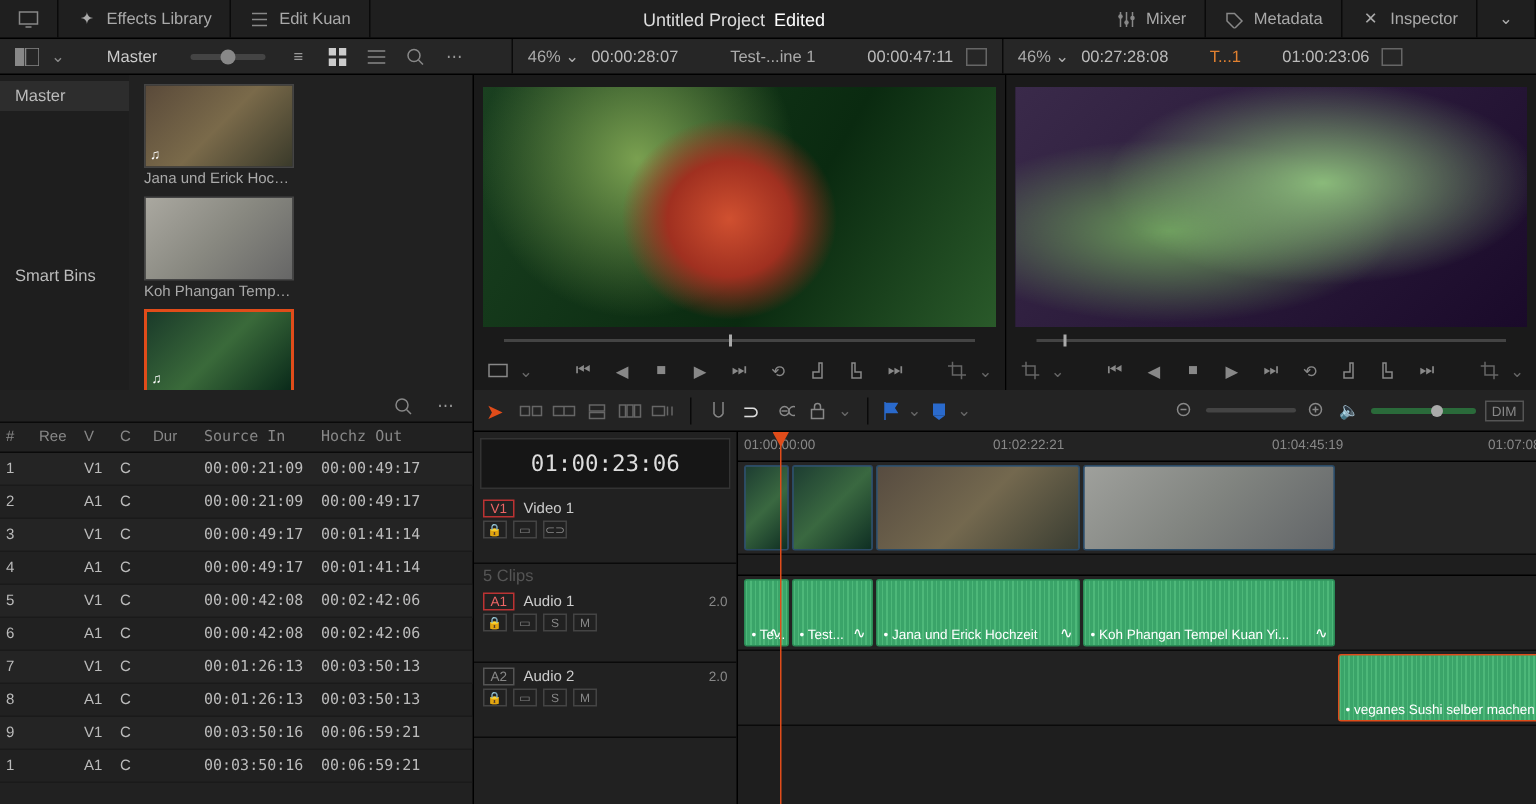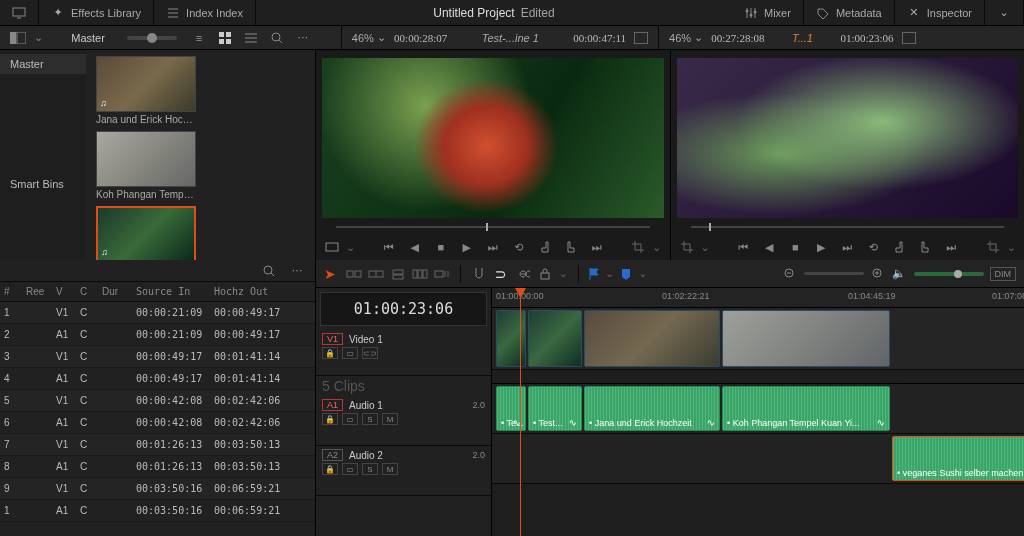--- a/index.html
+++ b/index.html
@@ -2,32 +2,32 @@
 <html><head>
 <meta charset="utf-8">
 <style>
 * { margin:0; padding:0; box-sizing:border-box; font-family: -apple-system, "Helvetica Neue", Arial, sans-serif; }
 body { width:1024px; height:536px; background:#1b1b1b; color:#c0c0c0; font-size:11px; overflow:hidden; }
 .topbar { height:26px; background:#1f1f1f; border-bottom:1px solid #000; display:flex; align-items:center; }
 .topbar .seg { display:flex; align-items:center; gap:6px; padding:0 12px; height:100%; border-right:1px solid #0a0a0a; cursor:pointer; color:#aaa; }
 .topbar .seg.active { color:#e8e8e8; }
 .topbar .icon { width:14px; height:14px; display:flex; align-items:center; justify-content:center; }
 .topbar .title-area { flex:1; text-align:center; color:#ddd; font-size:12px; }
-.topbar .title-area .edited { color:#a3a3a3; margin-left:6px;margin-top:44px; }
+.topbar .title-area .edited { color:#ffffff; margin-left:6px;margin-top:44px; }
 svg { display:block; }
 .row2 { height:24px; background:#262626; border-bottom:1px solid #000; display:flex; align-items:center; }
 .row2 .left { display:flex; align-items:center; gap:6px; padding:0 8px; }
 .row2 .master { padding:2px 10px; color:#ccc; }
 .viewbtn { width:20px; height:18px; display:flex; align-items:center; justify-content:center; color:#999; }
 .row2 .slider { width:50px; height:4px; background:#444; border-radius:2px; margin:0 6px; position:relative; }
 .row2 .slider .thumb { position:absolute; top:-3px; left:20px; width:10px; height:10px; border-radius:50%; background:#888; }
 .row2 .viewer-hdr { display:flex; align-items:center; gap:8px; padding:0 10px; height:100%; border-left:1px solid #0a0a0a; font-size:11px; }
 .row2 .pct { color:#aaa; display:flex; align-items:center; gap:3px; }
-.row2 .tc { font-family: Liberation Serif, serif; color:#bbb; }
-.row2 .clipname { color:#aaa; flex:1; text-align:center;font-style:italic; }
+.row2 .tc { font-family: Liberation Sans, sans-serif; color:#bbb; }
+.row2 .clipname { color:#aaa; flex:1; text-align:center; }
 .row2 .clipname.orange { color:#e08030; }
 .row2 .sq { width:14px; height:12px; border:1px solid #666; }
 .main { display:flex; height:210px; }
 .media-col { width:316px; display:flex; background:#212121; border-right:1px solid #000; }
 .bins { width:86px; background:#1e1e1e; padding:4px 0; }
 .bins .bin { padding:4px 10px; color:#bbb; font-size:11px; }
 .bins .bin.sel { background:#2d2d2d; }
 .thumbs { flex:1; overflow:hidden; padding:6px 10px; display:flex; flex-direction:column; gap:6px; }
 .thumb-item { width:100px; }
 .thumb-item .img { width:100px; height:56px; background:#333; border:1px solid #444; display:flex; align-items:center; justify-content:center; position:relative; }
@@ -89,21 +89,21 @@
   radial-gradient(ellipse 30% 60% at 48% 55%, #d05030 0%, #a03020 40%, transparent 70%),
   radial-gradient(circle at 30% 30%, #7aa050 0%, transparent 40%),
   linear-gradient(120deg,#1a4020,#0a2a10 60%,#2a5a2a); }
 .vf2 { background:#2a1a3a; background-image:
   radial-gradient(ellipse at 60% 40%, #8aba7a 0%, transparent 50%),
   radial-gradient(ellipse at 30% 60%, #6a9a5a 0%, transparent 45%),
   linear-gradient(135deg,#3a2a4a,#1a0a2a); }
 .flag { width:10px; height:12px; }
 .vol { width:70px; height:4px; background:#2a6a3a; border-radius:2px; position:relative; }
 .vol .vt { position:absolute; width:8px; height:8px; border-radius:50%; background:#aaa; top:-2px; left:40px; }
-.clips-note { color:#555; padding:2px 6px; font-size:14px; }
+.clips-note { color:#555; padding:2px 6px; font-size:11px; }
 .arrow-cursor{ color:#e04c1a; font-size:14px; }
 </style>
 </head>
 <body>
 
 <div class="topbar">
   <div class="seg">
       <span class="icon">
         <svg width="14" height="12" viewBox="0 0 14 12">
           <rect x="1" y="1" width="12" height="8" fill="none" stroke="#888"></rect>
@@ -116,21 +116,21 @@
       <span>Effects Library</span>
     </div>
   <div class="seg">
       <span class="icon">
         <svg width="14" height="12" viewBox="0 0 14 12">
           <line x1="2" y1="2" x2="12" y2="2" stroke="#888"></line>
           <line x1="2" y1="6" x2="12" y2="6" stroke="#888"></line>
           <line x1="2" y1="10" x2="12" y2="10" stroke="#888"></line>
         </svg>
       </span>
-      <span>Index Index</span>
+      <span>Edit Kuan</span>
     </div>
   <div class="title-area"><span>Untitled Project</span><span class="edited">Edited</span></div>
   <div class="seg">
       <span class="icon">
         <svg width="14" height="12" viewBox="0 0 14 12">
           <line x1="3" y1="1" x2="3" y2="11" stroke="#888"></line>
           <line x1="7" y1="1" x2="7" y2="11" stroke="#888"></line>
           <line x1="11" y1="1" x2="11" y2="11" stroke="#888"></line>
           <circle cx="3" cy="4" r="1.5" fill="#888"></circle>
           <circle cx="7" cy="8" r="1.5" fill="#888"></circle>

